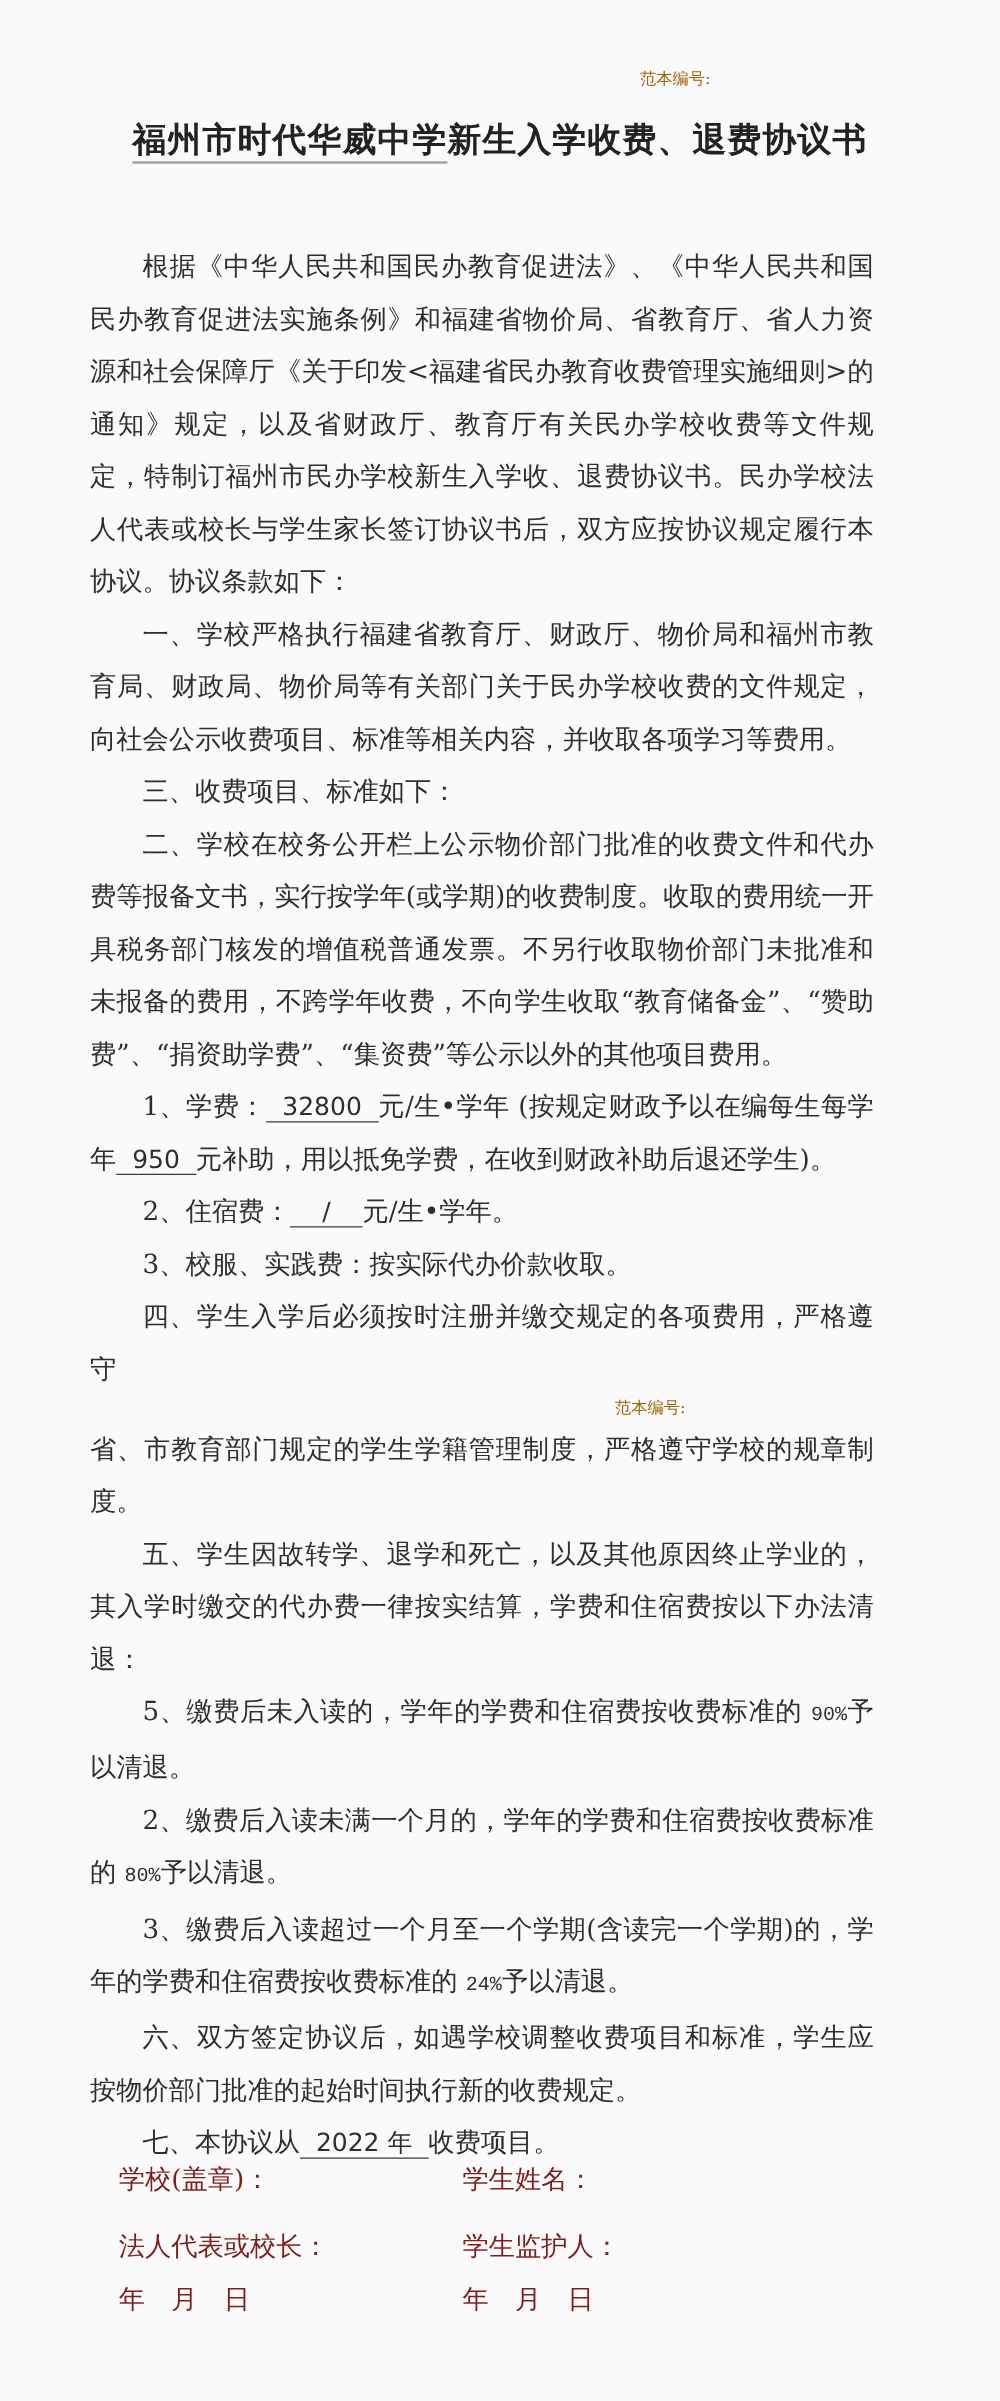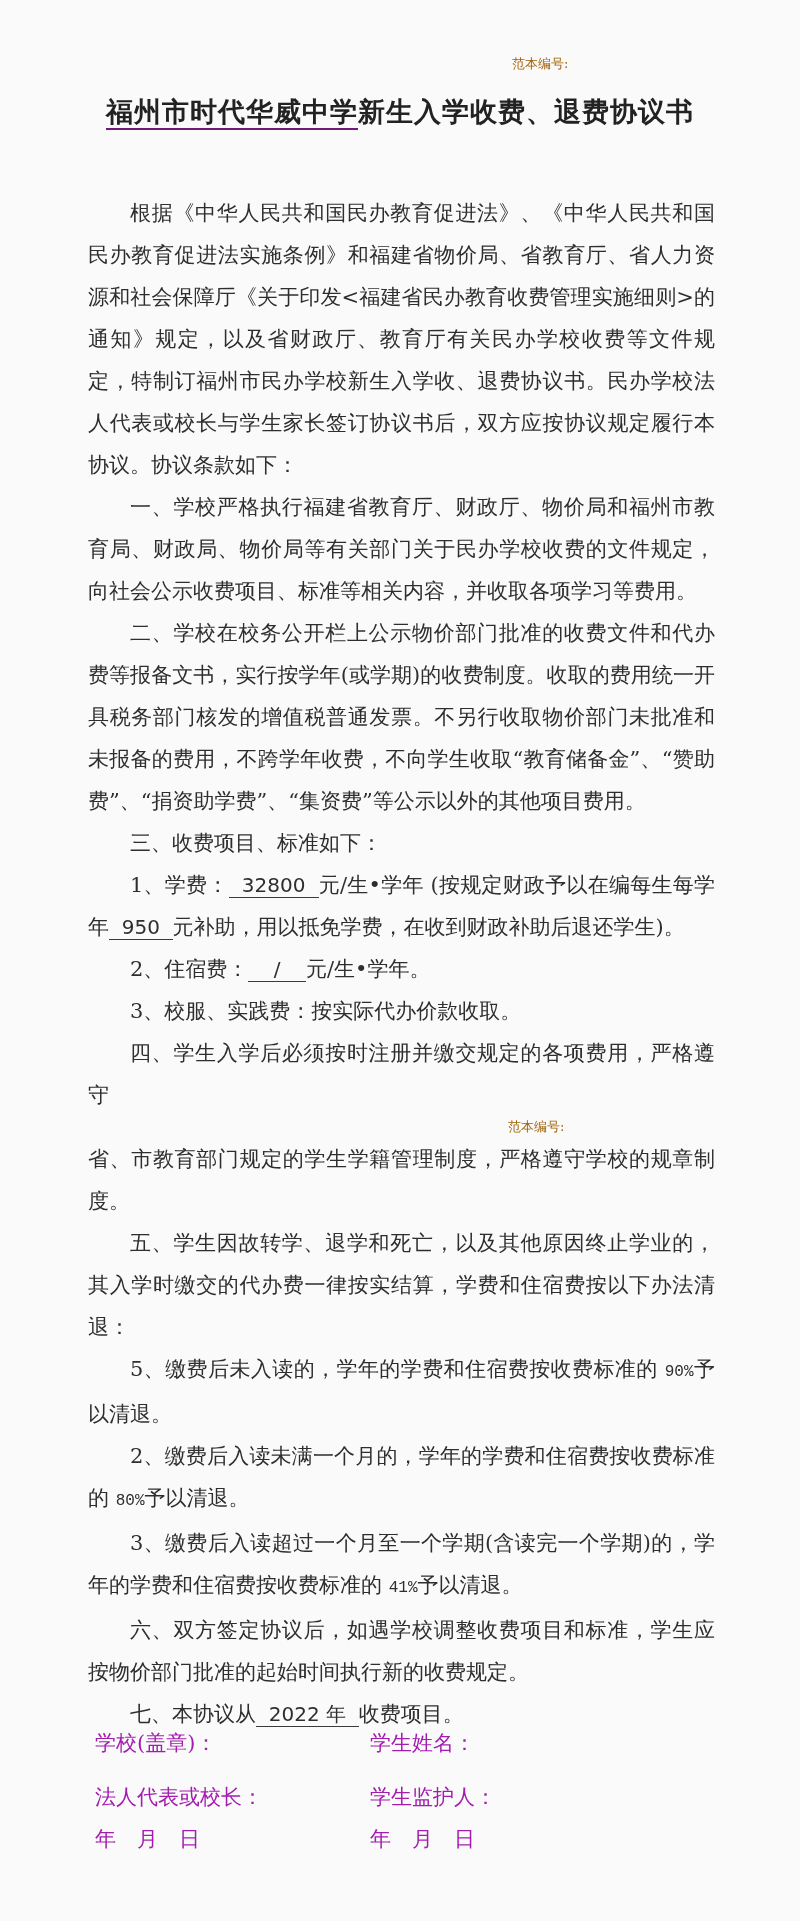--- a/index.html
+++ b/index.html
@@ -14,71 +14,71 @@
     font-size:13px;line-height:18px;color:#a16207;
     font-family:"DejaVu Serif","Liberation Serif",serif;
   }
   .tpl-no-1{position:absolute;left:512px;top:55px;}
   .tpl-no-2{height:22px;line-height:22px;margin-left:420px;}
   .title{
     position:absolute;top:94px;left:0;width:100%;margin:0;
     text-align:center;font-size:27px;font-weight:700;letter-spacing:1px;
     color:#222;
   }
-  .title-u{border-bottom:2px solid #701a75;padding-bottom:1px;}
+  .title-u{border-bottom:2px solid #a3a3a3;padding-bottom:1px;}
   .body-flow{
-    position:absolute;top:192px;left:88px;width:627px;
+    position:absolute;top:192px;left:72px;width:627px;
     font-size:21px;line-height:42px;
     text-align:justify;
   }
   .para{margin:0;padding:0;}
   .para.indent{text-indent:2em;}
   .blank{
     border-bottom:1.5px solid #3a3a3a;
     font-family:"DejaVu Sans","Liberation Sans",sans-serif;
     font-size:20px;white-space:pre;
   }
   .num{
     font-family:Liberation Mono, monospace;
     font-size:16px;
   }
   .signatures{
     position:absolute;top:1722px;left:95px;width:620px;
-    font-size:21px;line-height:42px;color:#a21caf;
+    font-size:21px;line-height:42px;color:#7f1d1d;
   }
   .sig-row{display:grid;grid-template-columns:275px 1fr;}
   .sig-row.gap{margin-top:12px;}
 </style>
 </head>
 <body>
 
 <div class="doc">
 
   <div class="tpl-no tpl-no-1">范本编号:</div>
 
   <h1 class="title"><span class="title-u">福州市时代华威中学</span><span>新生入学收费、退费协议书</span></h1>
 
   <div class="body-flow">
     <div id="page1-paras">
         <p class="para indent"><span>根据《中华人民共和国民办教育促进法》、《中华人民共和国民办教育促进法实施条例》和福建省物价局、省教育厅、省人力资源和社会保障厅《关于印发&lt;福建省民办教育收费管理实施细则&gt;的通知》规定，以及省财政厅、教育厅有关民办学校收费等文件规定，特制订福州市民办学校新生入学收、退费协议书。民办学校法人代表或校长与学生家长签订协议书后，双方应按协议规定履行本协议。协议条款如下：</span></p>
         <p class="para indent"><span>一、学校严格执行福建省教育厅、财政厅、物价局和福州市教育局、财政局、物价局等有关部门关于民办学校收费的文件规定，向社会公示收费项目、标准等相关内容，并收取各项学习等费用。</span></p>
+        <p class="para indent"><span>三、收费项目、标准如下：</span></p>
         <p class="para indent"><span>二、学校在校务公开栏上公示物价部门批准的收费文件和代办费等报备文书，实行按学年(或学期)的收费制度。收取的费用统一开具税务部门核发的增值税普通发票。不另行收取物价部门未批准和未报备的费用，不跨学年收费，不向学生收取“教育储备金”、“赞助费”、“捐资助学费”、“集资费”等公示以外的其他项目费用。</span></p>
-        <p class="para indent"><span>三、收费项目、标准如下：</span></p>
         <p class="para indent"><span>1、学费：</span><span class="blank">  32800  </span><span>元/生•学年 (按规定财政予以在编每生每学年</span><span class="blank">  950  </span><span>元补助，用以抵免学费，在收到财政补助后退还学生)。</span></p>
         <p class="para indent"><span>2、住宿费：</span><span class="blank">    /    </span><span>元/生•学年。</span></p>
         <p class="para indent"><span>3、校服、实践费：按实际代办价款收取。</span></p>
         <p class="para indent"><span>四、学生入学后必须按时注册并缴交规定的各项费用，严格遵守</span></p>
       </div>
     <div class="tpl-no tpl-no-2">范本编号:</div>
     <div id="page2-paras">
         <p class="para"><span>省、市教育部门规定的学生学籍管理制度，严格遵守学校的规章制度。</span></p>
         <p class="para indent"><span>五、学生因故转学、退学和死亡，以及其他原因终止学业的，其入学时缴交的代办费一律按实结算，学费和住宿费按以下办法清退：</span></p>
         <p class="para indent"><span>5、缴费后未入读的，学年的学费和住宿费按收费标准的 </span><span class="num">90%</span><span>予以清退。</span></p>
         <p class="para indent"><span>2、缴费后入读未满一个月的，学年的学费和住宿费按收费标准的 </span><span class="num">80%</span><span>予以清退。</span></p>
-        <p class="para indent"><span>3、缴费后入读超过一个月至一个学期(含读完一个学期)的，学年的学费和住宿费按收费标准的 </span><span class="num">41%</span><span>予以清退。</span></p>
+        <p class="para indent"><span>3、缴费后入读超过一个月至一个学期(含读完一个学期)的，学年的学费和住宿费按收费标准的 </span><span class="num">24%</span><span>予以清退。</span></p>
         <p class="para indent"><span>六、双方签定协议后，如遇学校调整收费项目和标准，学生应按物价部门批准的起始时间执行新的收费规定。</span></p>
         <p class="para indent"><span>七、本协议从</span><span class="blank">  2022 年  </span><span>收费项目。</span></p>
       </div>
   </div>
 
   <div class="signatures">
     <div class="sig-row">
       <span>学校(盖章)：</span>
       <span>学生姓名：</span>
     </div>

